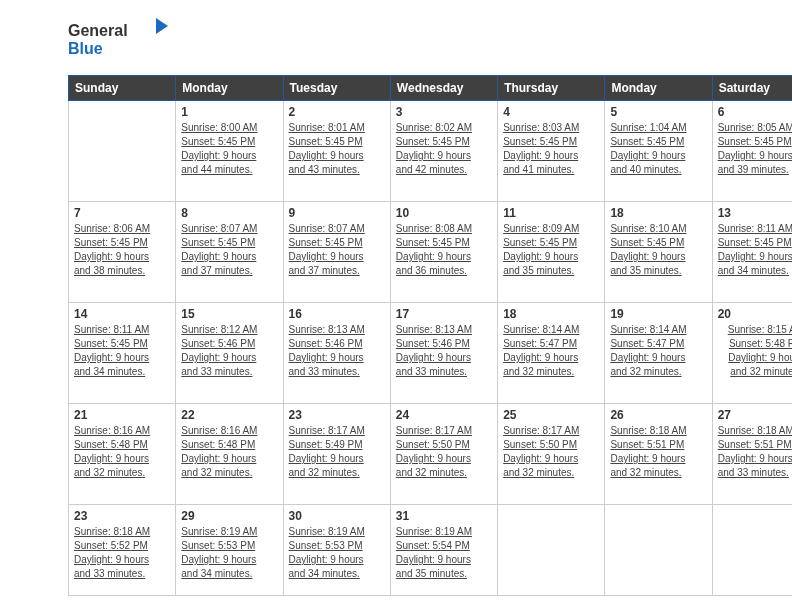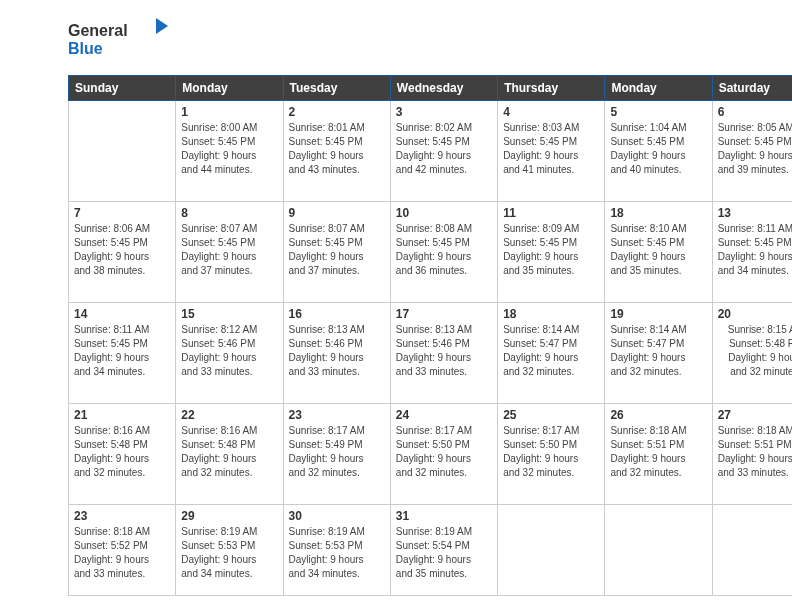--- a/index.html
+++ b/index.html
@@ -70,20 +70,21 @@
     .day-num {
       font-size: 12px;
       font-weight: bold;
       display: block;
       margin-bottom: 2px;
     }
     .day-info {
       font-size: 10px;
       color: #444;
       line-height: 1.4;
+      text-decoration: underline;
     }
     .empty-cell {
       background: #f5f5f5;
     }
   </style>
 </head>
 <body>
 
 <div class="page">
   <div class="header">

